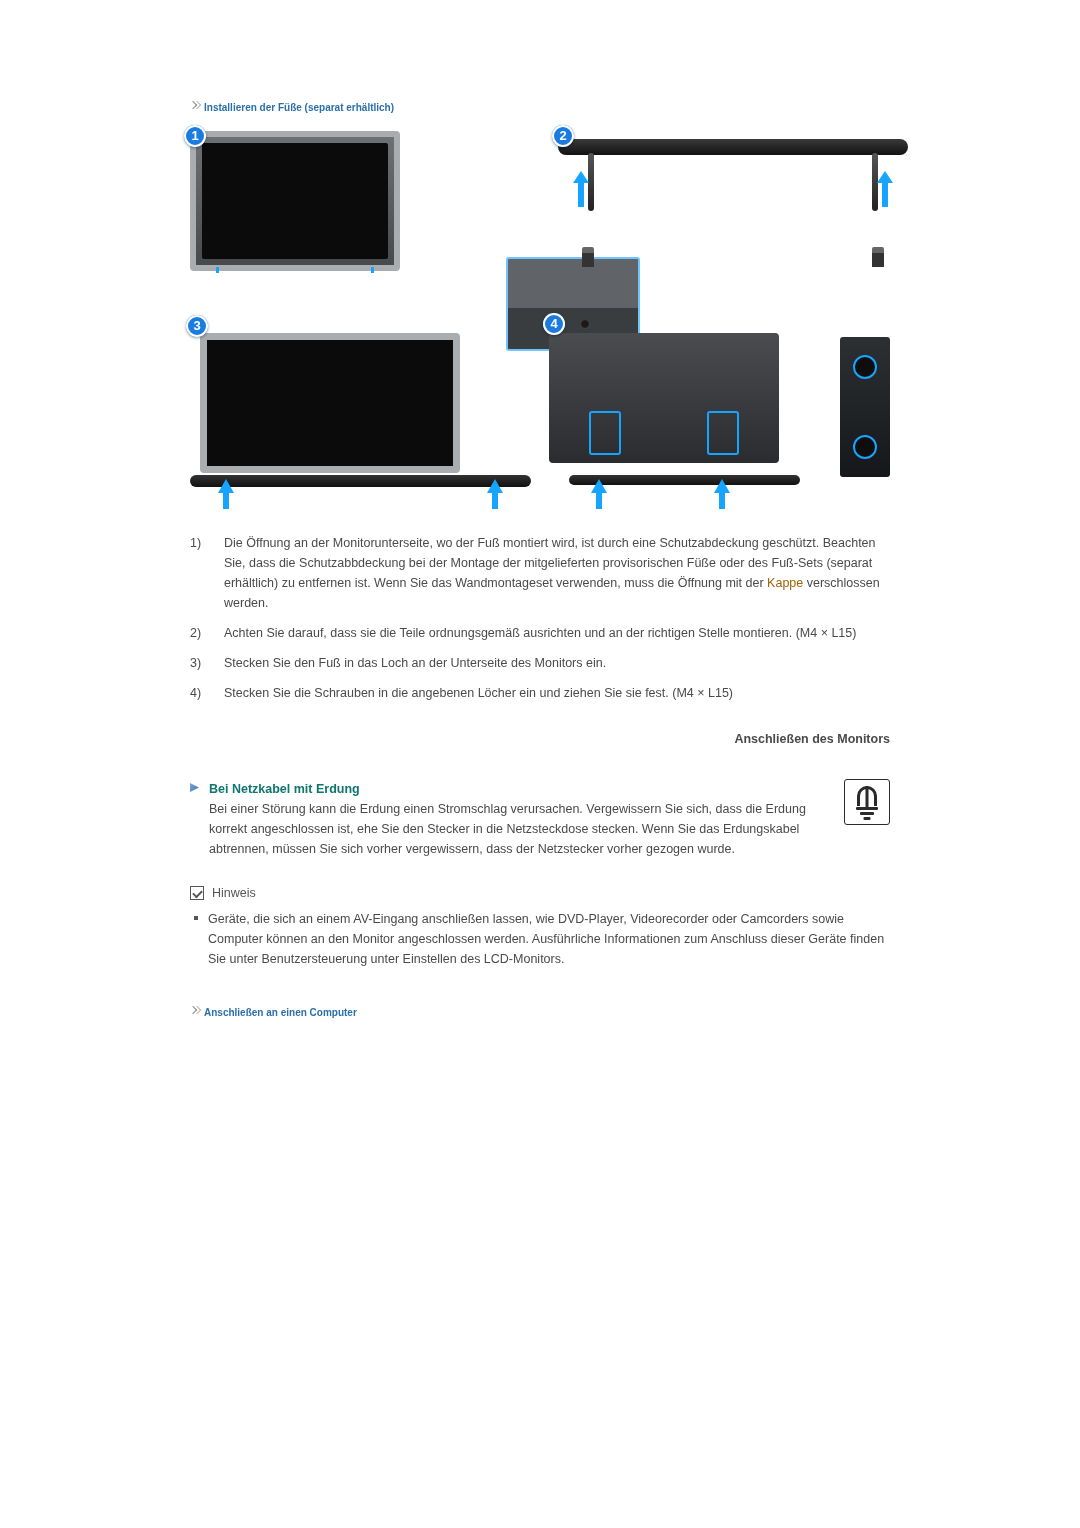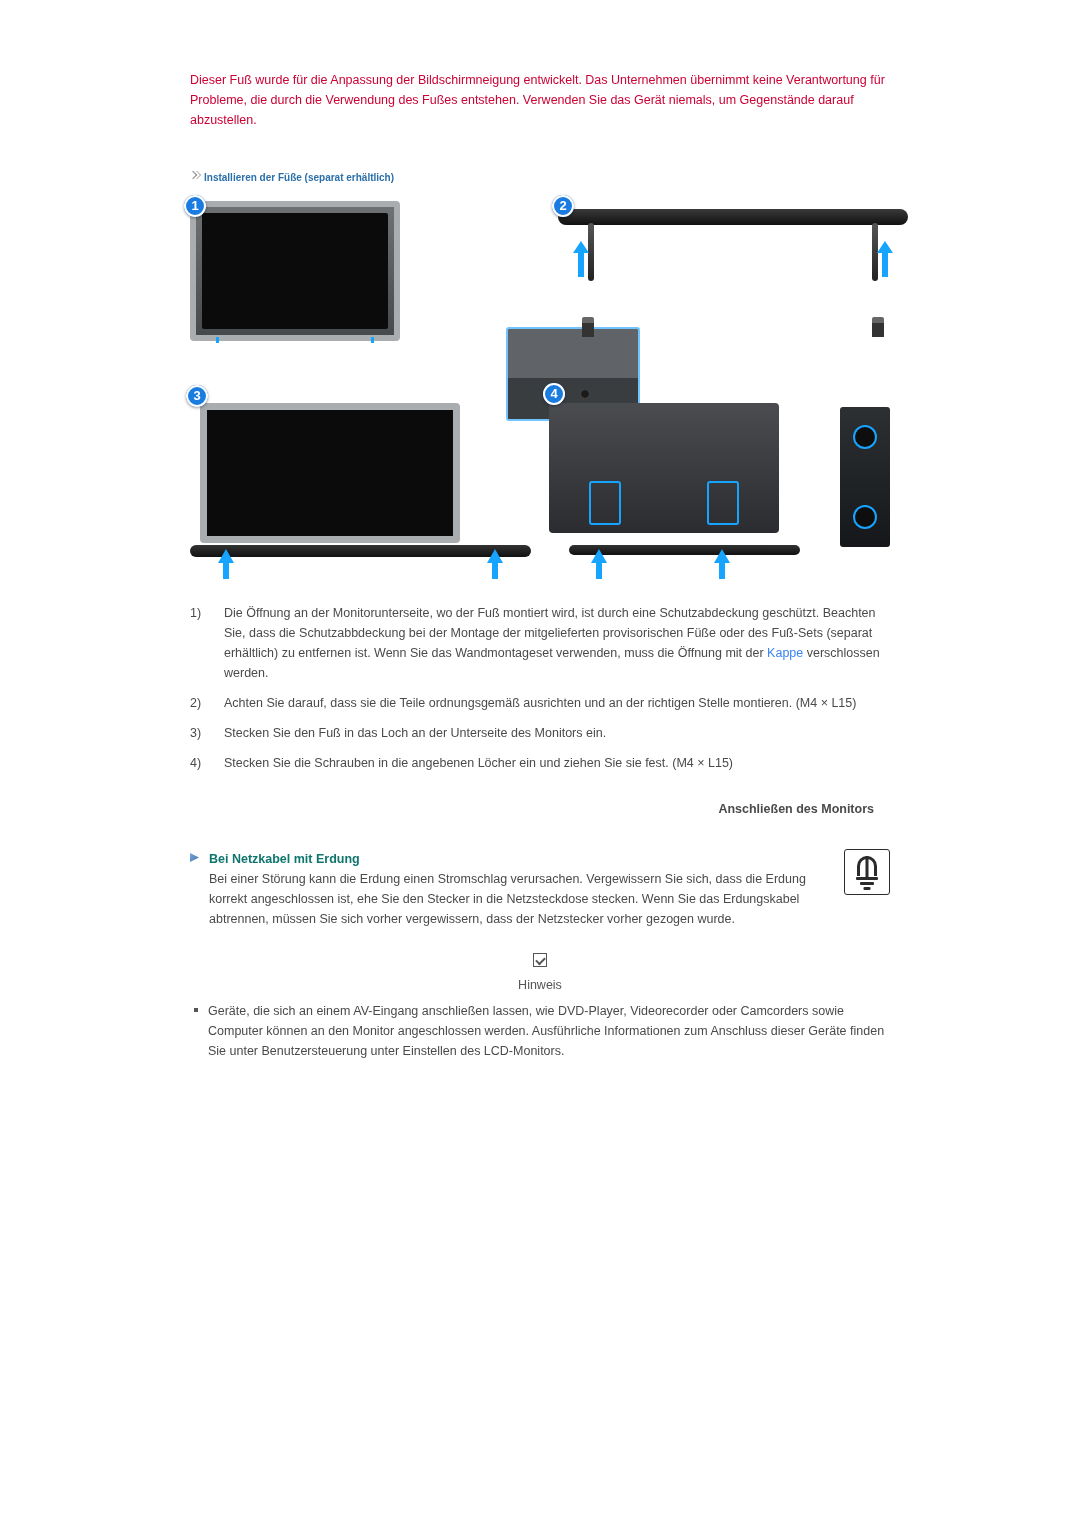--- a/index.html
+++ b/index.html
@@ -289,27 +289,27 @@
   }
   table.numlist td {
     vertical-align: top;
     padding: 4px 10px 6px 0;
   }
   table.numlist td.num {
     width: 24px;
     white-space: nowrap;
   }
   .inline-link {
-    color: #3b82f6;
+    color: #a16207;
   }
   .right-header {
     text-align: right;
     font-weight: bold;
     color: #4a4a4a;
-    margin: 18px 16px 30px 0;
+    margin: 18px 0 30px 0;
   }
   .sub-heading-row {
     display: flex;
     align-items: flex-start;
     gap: 10px;
   }
   .sub-heading-row .tri {
     width: 9px;
     height: 9px;
     margin-top: 4px;
@@ -361,21 +361,20 @@
   }
   .ground-icon .bar1 { bottom: 14px; width: 22px; }
   .ground-icon .bar2 { bottom: 9px; width: 14px; }
   .ground-icon .bar3 { bottom: 4px; width: 7px; }
   .note-row {
     display: flex;
     align-items: center;
     gap: 8px;
     margin: 24px 0 6px 0;
     color: #555;
-    flex-direction: column;
   }
   .checkbox-icon {
     width: 14px; height: 14px;
     border: 1.5px solid #555;
     position: relative;
     box-sizing: border-box;
   }
   .checkbox-icon::after {
     content: "";
     position: absolute;
@@ -420,21 +419,20 @@
     transform: rotate(45deg);
   }
   .chev-bullet::before { top: 0; }
   .chev-bullet::after  { top: 0; left: 4px; opacity:.6;}
 </style>
 </head>
 <body>
 
 <div class="page">
 
-  <div class="warning">Dieser Fuß wurde für die Anpassung der Bildschirmneigung entwickelt. Das Unternehmen übernimmt keine Verantwortung für Probleme, die durch die Verwendung des Fußes entstehen. Verwenden Sie das Gerät niemals, um Gegenstände darauf abzustellen.</div>
 
   <div class="section-heading">
     <span class="chev-bullet"></span><span>Installieren der Füße (separat erhältlich)</span>
   </div>
 
   <div class="img-block">
     <div class="img-row">
       <div class="img-pane" style="flex:0 0 50%;">
         <div class="badge">1</div>
         <div style="position:relative; height:170px;">
@@ -535,14 +533,17 @@
   </div>
 
   <div class="note-row">
     <div class="checkbox-icon"></div>
     <span>Hinweis</span>
   </div>
   <ul class="bullets">
     <li>Geräte, die sich an einem AV-Eingang anschließen lassen, wie DVD-Player, Videorecorder oder Camcorders sowie Computer können an den Monitor angeschlossen werden. Ausführliche Informationen zum Anschluss dieser Geräte finden Sie unter Benutzersteuerung unter Einstellen des LCD-Monitors.</li>
   </ul>
 
+  <div class="section-heading" style="margin-top:36px;">
+    <span class="chev-bullet"></span><span>Anschließen an einen Computer</span>
+  </div>
 
 </div>
 
 </body></html>

